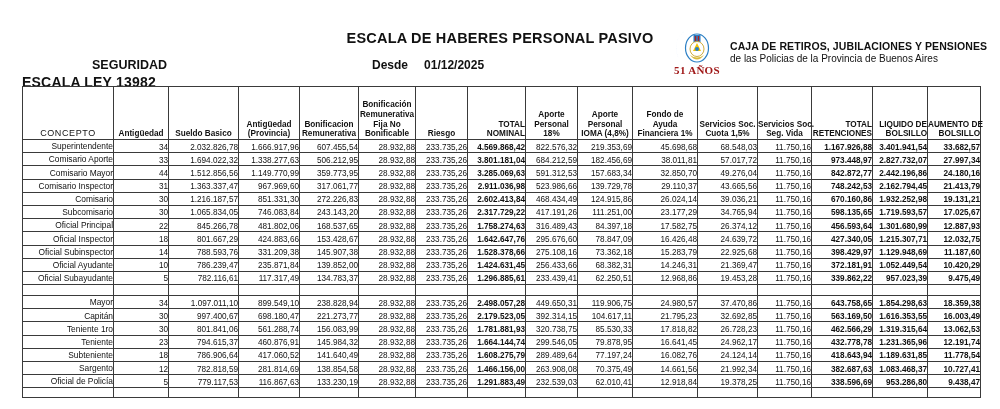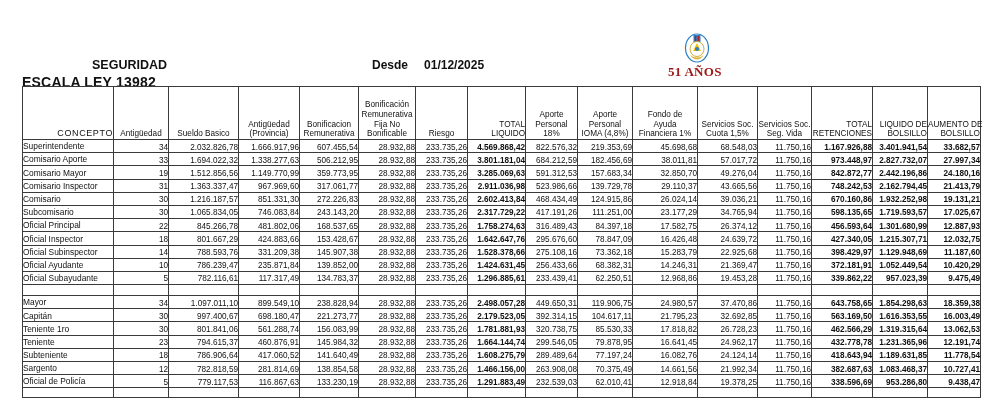--- a/index.html
+++ b/index.html
@@ -55,23 +55,23 @@
     top: 24px;
     width: 58px;
     height: 52px;
   }
   #logo svg { display: block; }
   #logo-years {
     position: absolute;
     left: 0;
     top: 40px;
     width: 58px;
-    text-align: left;
+    text-align: center;
     font-family: "Liberation Serif", serif;
-    font-size: 13px;
+    font-size: 11px;
     font-weight: bold;
     color: #a01818;
     letter-spacing: 0.3px;
   }
 
   #seguridad {
     position: absolute;
     left: 92px;
     top: 58px;
     font-size: 12.5px;
@@ -132,27 +132,26 @@
     vertical-align: bottom;
     padding-bottom: 2px;
     font-size: 8.2px;
   }
   th.hd-concepto {
     vertical-align: middle;
     padding-bottom: 0;
     font-size: 9px;
     font-weight: bold;
     letter-spacing: 0.6px;
+  }
+  th.hd-strong { font-weight: bold; text-align: right; }
+  th.hd .l { display: block; white-space: nowrap; font-weight: bold; }
+
+  td.c-name {
     text-align: right;
-  }
-  th.hd-strong { font-weight: bold; text-align: right; }
-  th.hd .l { display: block; white-space: nowrap; }
-
-  td.c-name {
-    text-align: left;
     padding-left: 3px;
     height: 12.2px;
     font-size: 8.4px;
   }
   td.num {
     text-align: right;
     padding-right: 3px;
     height: 12.2px;
     font-variant-numeric: tabular-nums;
   }
@@ -160,37 +159,42 @@
   tr.spacer td { height: 10px; }
   tr.tail td { height: 9px; }
 
   
 </style>
 </head>
 <body>
 
 <div id="header">
 
+  <div id="main-title">ESCALA DE HABERES PERSONAL PASIVO</div>
 
   <div id="logo">
     <svg width="58" height="52" viewBox="0 0 58 52">
       <path d="M29 3 A21 21 0 1 0 29 45 A21 21 0 0 1 29 3 Z" fill="#2b7fc4"></path>
       <path d="M10 26 A19 19 0 0 0 48 26 A19 19 0 0 1 10 26 Z" fill="#f2c200"></path>
       <ellipse cx="29" cy="24" rx="11.5" ry="14" fill="#ffffff" stroke="#2b7fc4" stroke-width="1.2"></ellipse>
       <rect x="25.5" y="11" width="7" height="7" fill="#2b7fc4"></rect>
       <rect x="26.8" y="12" width="1.4" height="5" fill="#b02020"></rect>
       <rect x="29.8" y="12" width="1.4" height="5" fill="#b02020"></rect>
       <ellipse cx="29" cy="25" rx="7" ry="7.5" fill="#ffffff" stroke="#c9a227" stroke-width="0.9"></ellipse>
       <path d="M29 19 L33 27 L25 27 Z" fill="#f2c200"></path>
       <path d="M22 31 Q29 36 36 31 Q29 40 22 31 Z" fill="#d8b93a"></path>
       <ellipse cx="29" cy="25" rx="2" ry="2" fill="#2b7fc4"></ellipse>
     </svg>
     <div id="logo-years">51 AÑOS</div>
   </div>
 
+  <div id="org-block">
+    <div id="org-name">CAJA DE RETIROS, JUBILACIONES Y PENSIONES</div>
+    <div id="org-sub">de las Policias de la Provincia de Buenos Aires</div>
+  </div>
 
   <div id="seguridad">SEGURIDAD</div>
 
   <div id="desde-block">
     <span class="d-label">Desde</span><span>01/12/2025</span>
   </div>
 
   <div id="escala-ley">ESCALA  LEY 13982</div>
 </div>
 
@@ -235,21 +239,21 @@
             <span class="l">Bonificación</span>
             <span class="l">Remunerativa</span>
             <span class="l">Fija No</span>
             <span class="l">Bonificable</span>
           </th>
         <th class="hd">
             <span class="l">Riesgo</span>
           </th>
         <th class="hd hd-strong">
             <span class="l">TOTAL</span>
-            <span class="l">LIQUIDO</span>
+            <span class="l">NOMINAL</span>
           </th>
         <th class="hd">
             <span class="l">Aporte</span>
             <span class="l">Personal</span>
             <span class="l">18%</span>
           </th>
         <th class="hd">
             <span class="l">Aporte</span>
             <span class="l">Personal</span>
             <span class="l">IOMA (4,8%)</span>
@@ -313,21 +317,21 @@
           <td class="num">182.456,69</td>
           <td class="num">38.011,81</td>
           <td class="num">57.017,72</td>
           <td class="num">11.750,16</td>
           <td class="num b">973.448,97</td>
           <td class="num b">2.827.732,07</td>
           <td class="num b">27.997,34</td>
         </tr>
         <tr>
           <td class="c-name">Comisario Mayor</td>
-          <td class="num">19</td>
+          <td class="num">44</td>
           <td class="num">1.512.856,56</td>
           <td class="num">1.149.770,99</td>
           <td class="num">359.773,95</td>
           <td class="num">28.932,88</td>
           <td class="num">233.735,26</td>
           <td class="num b">3.285.069,63</td>
           <td class="num">591.312,53</td>
           <td class="num">157.683,34</td>
           <td class="num">32.850,70</td>
           <td class="num">49.276,04</td>

